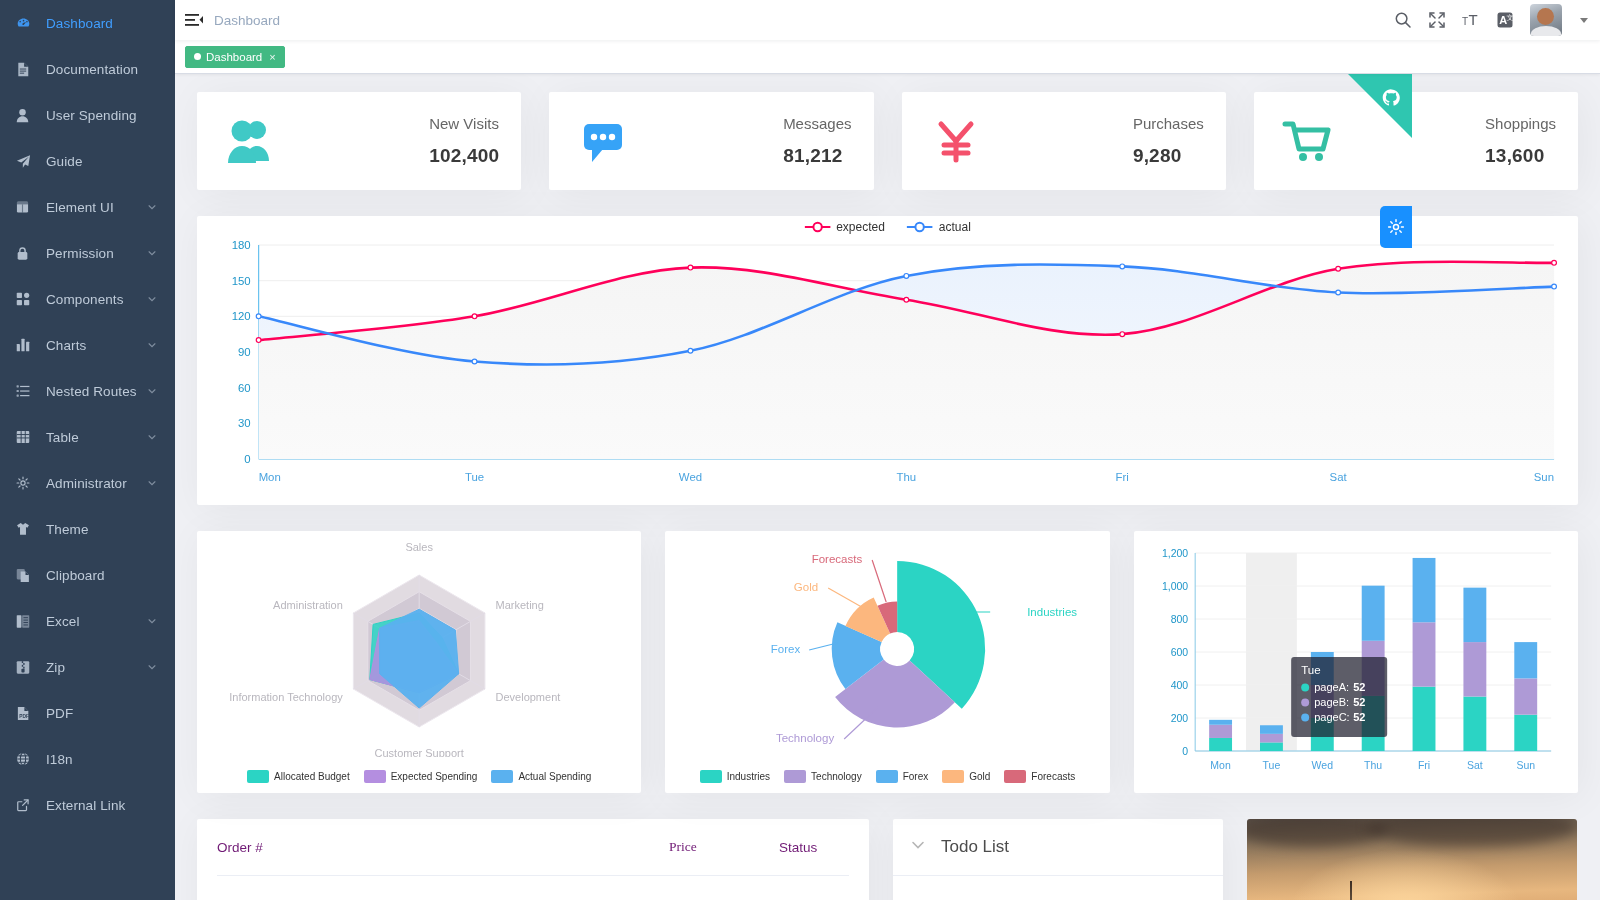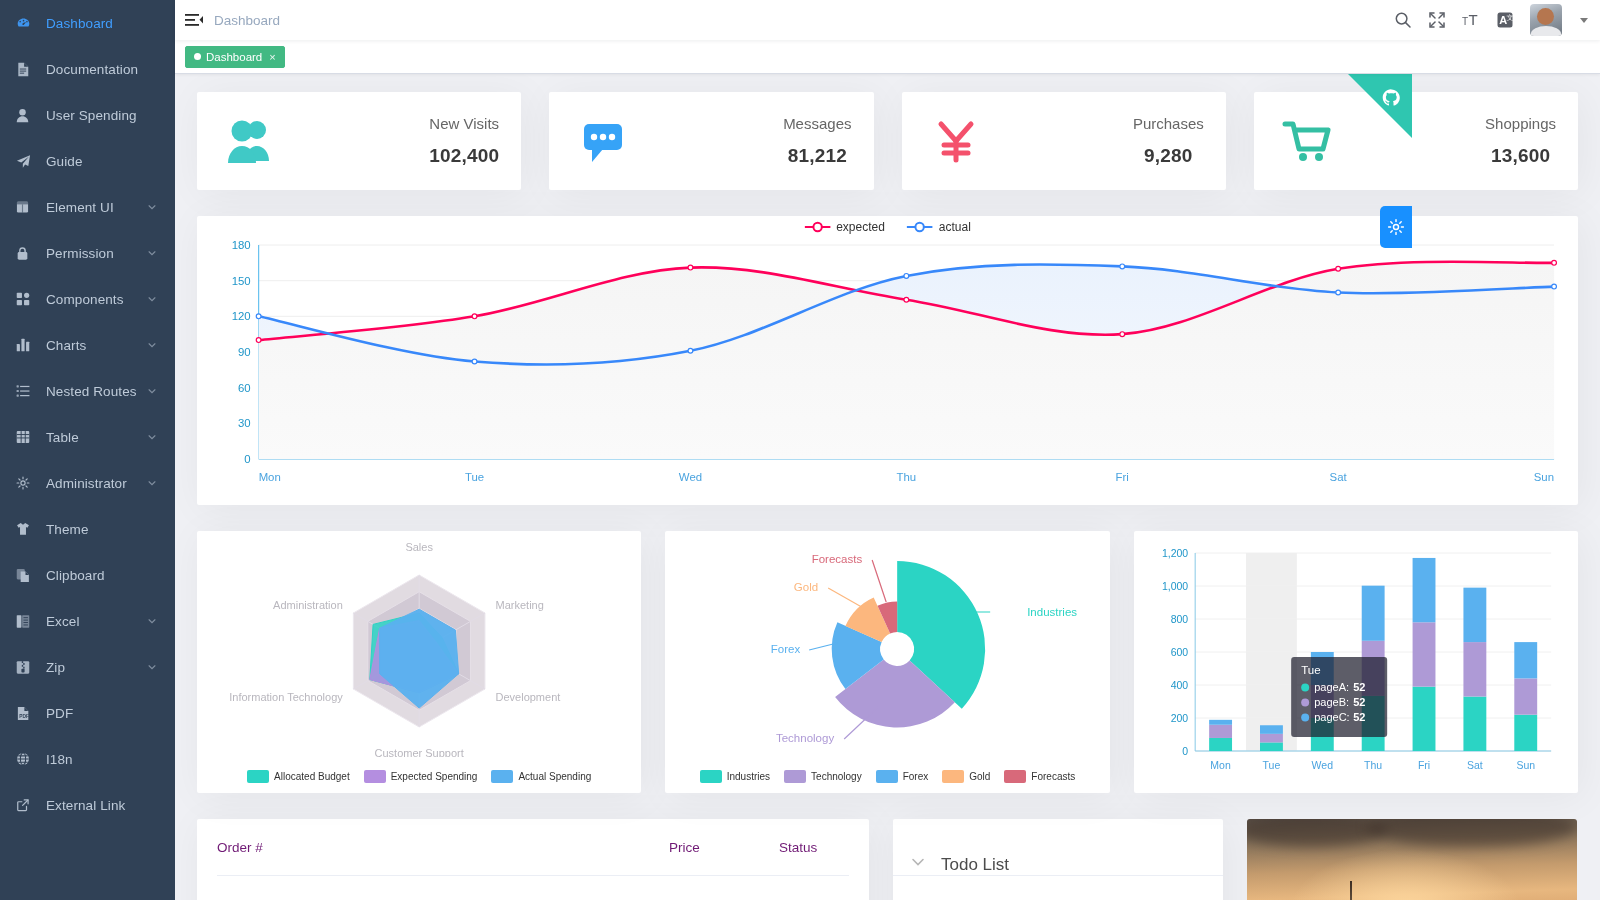--- a/index.html
+++ b/index.html
@@ -114,21 +114,21 @@
   .panel-group { display: flex; gap: 28px; }
   .card-panel {
     flex: 1; height: 98px; background: #fff;
     border-radius: 2px;
     box-shadow: 4px 4px 40px rgba(0,0,0,.05);
     border-color: rgba(0,0,0,.05);
     display: flex; align-items: center;
     padding: 0 22px 0 26px; cursor: pointer;
   }
   .panel-icon { width: 56px; height: 56px; display: flex; align-items: center; justify-content: center; }
-  .panel-desc { margin-left: auto; text-align: center; }
+  .panel-desc { margin-left: auto; text-align: left; }
   .panel-text { font-size: 15px; color: #666; line-height: 1; margin-bottom: 14px; }
   .panel-num { font-size: 19px; color: #3a3a3a; font-weight: bold; letter-spacing: .2px; }
 
   
   .chart-card {
     margin-top: 26px; background: #fff; border-radius: 2px;
     box-shadow: 4px 4px 40px rgba(0,0,0,.05);
     padding: 1px 16px 6px 16px; position: relative;
   }
   .linechart-wrap { position: relative; height: 282px; }
@@ -154,25 +154,25 @@
   }
   .mini-legend .li { display: flex; align-items: center; gap: 5px; }
   .mini-legend .sw { width: 22px; height: 13px; border-radius: 2px; }
 
   
   .bottom-row { display: flex; gap: 24px; margin-top: 26px; }
   .bot-card { background: #fff; border-radius: 2px; box-shadow: 4px 4px 40px rgba(0,0,0,.05); height: 120px; }
   .order-card { width: 672px; padding: 0 20px; }
   .order-head { display: flex; align-items: center; height: 56px; font-size: 13.5px; color: #701a75; }
   .order-head .c1 { flex: 1; }
-  .order-head .c2 { width: 110px; }
+  .order-head .c2 { width: 110px; font-family: Liberation Serif, serif; }
   .order-head .c3 { width: 70px; }
   .order-sep { height: 1px; background: #ebeef5; }
   .todo-card { width: 330px; }
-  .todo-head { display: flex; align-items: flex-end; height: 56px; padding: 0 16px; gap: 14px; cursor: pointer; }
+  .todo-head { display: flex; align-items: center; height: 56px; padding: 0 16px; gap: 14px; cursor: pointer; }
   .todo-title { font-size: 17px; color: #4c4c4c; }
   .todo-sep { height: 1px; background: #ebeef5; margin: 0 0px; }
   .img-card {
     width: 330px; height: 120px; border-radius: 3px; overflow: hidden; position: relative;
     background:
       radial-gradient(ellipse at 48% 78%, #ffd9a0 0%, rgba(255,217,160,0) 48%),
       linear-gradient(178deg, #5a5048 0%, #7d6b56 16%, #c49b6d 42%, #e7b77f 62%, #d8a26b 82%, #a8794f 100%);
   }
   .img-card .cloud {
     position: absolute; border-radius: 50%;

